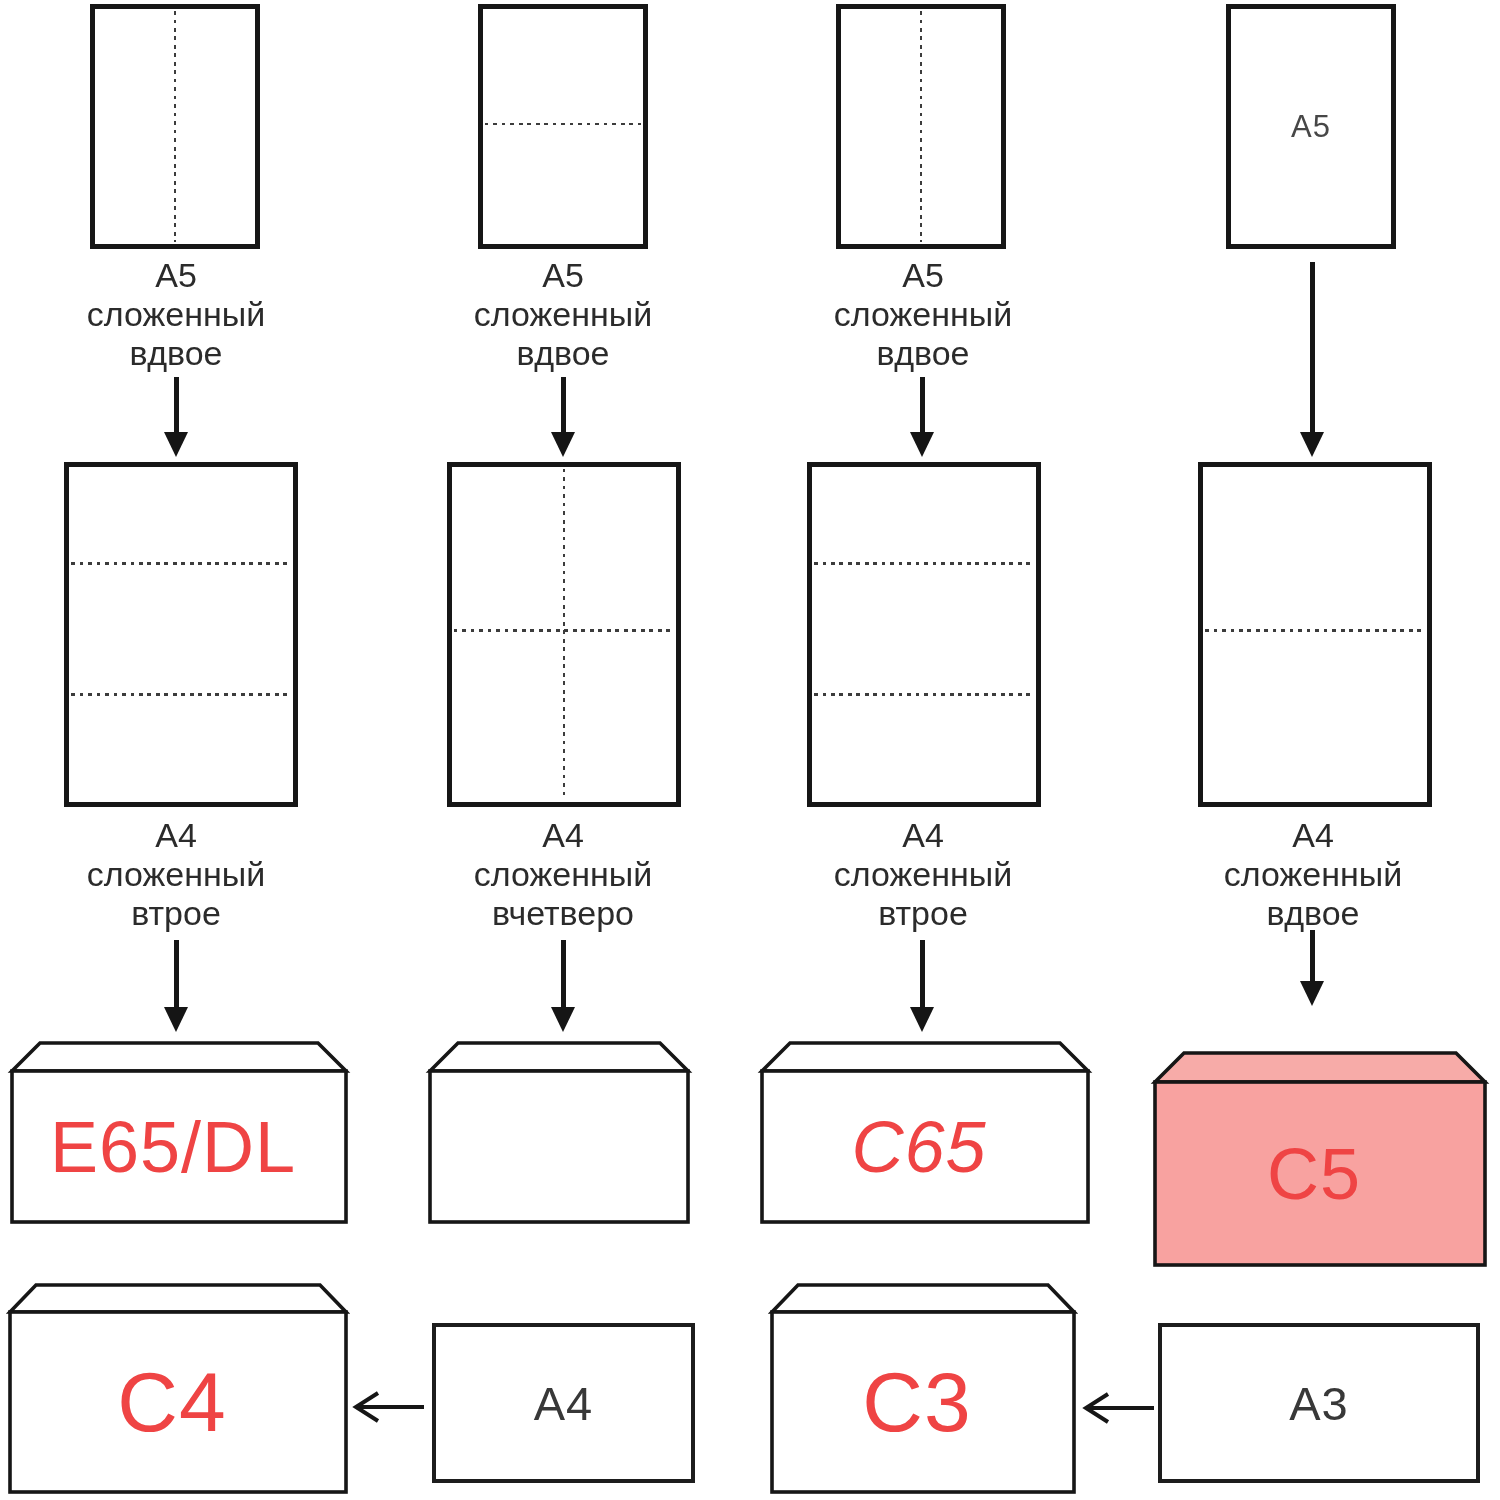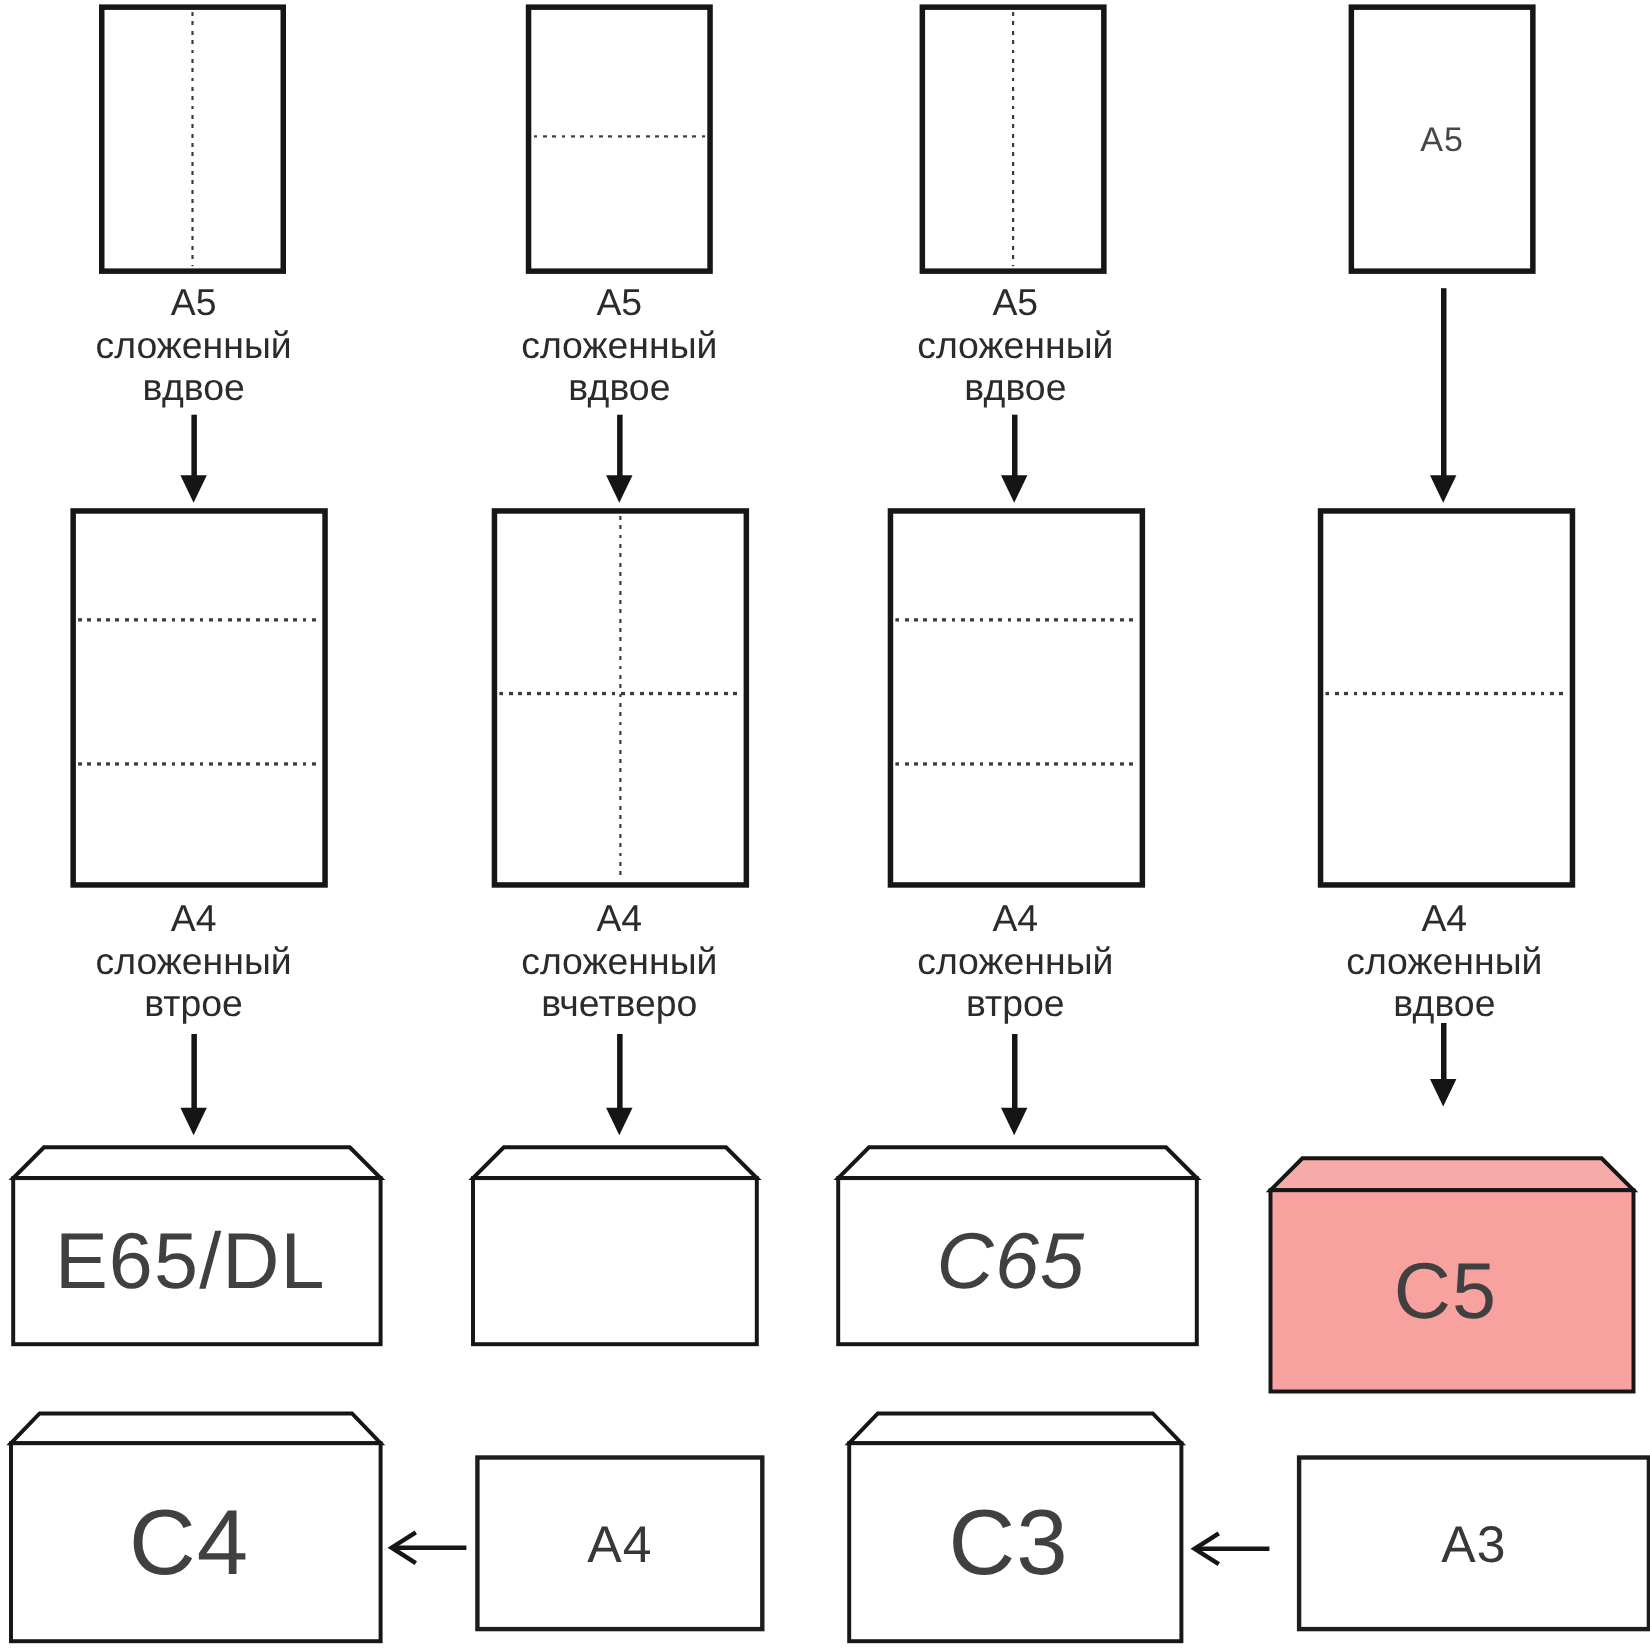--- a/index.html
+++ b/index.html
@@ -50,21 +50,21 @@
     position: absolute; width: 0; height: 0;
     border-left: 12px solid transparent;
     border-right: 12px solid transparent;
     border-top: 25px solid #151515;
   }
   .envelope { position: absolute; }
   .envelope svg { position: absolute; left: 0; top: 0; overflow: visible; display: block; }
   .env-label {
     position: absolute; left: 0; right: 12px;
     display: flex; align-items: center; justify-content: center;
-    font-size: 72px; color: #404040; letter-spacing: 1px;
+    font-size: 72px; color: #ef4444; letter-spacing: 1px;
   }
   .env-label.big { font-size: 84px; }
   .harrow { position: absolute; }
 </style>
 </head>
 <body>
 
 <div id="canvas">
 
   <div class="paper" style="left:90px; top:4px; width:170px; height:245px;">
@@ -210,17 +210,17 @@
     <div class="env-label big" style="top:29px; height:180px;">C3</div>
   </div>
 
   <div class="harrow" style="left:1078px; top:1388px;">
     <svg width="80" height="40" viewBox="0 0 80 40">
       <path d="M76,20 L10,20" stroke="#161616" stroke-width="4" fill="none"></path>
       <path d="M30,6 L8,20 L30,34" stroke="#161616" stroke-width="4" fill="none"></path>
     </svg>
   </div>
 
-  <div class="sheet" style="left:1158px; top:1323px; width:322px; height:160px;margin-left:21px;">
+  <div class="sheet" style="left:1158px; top:1323px; width:322px; height:160px;">
     <div class="sheet-label">A3</div>
   </div>
 
 </div>
 
 </body></html>

